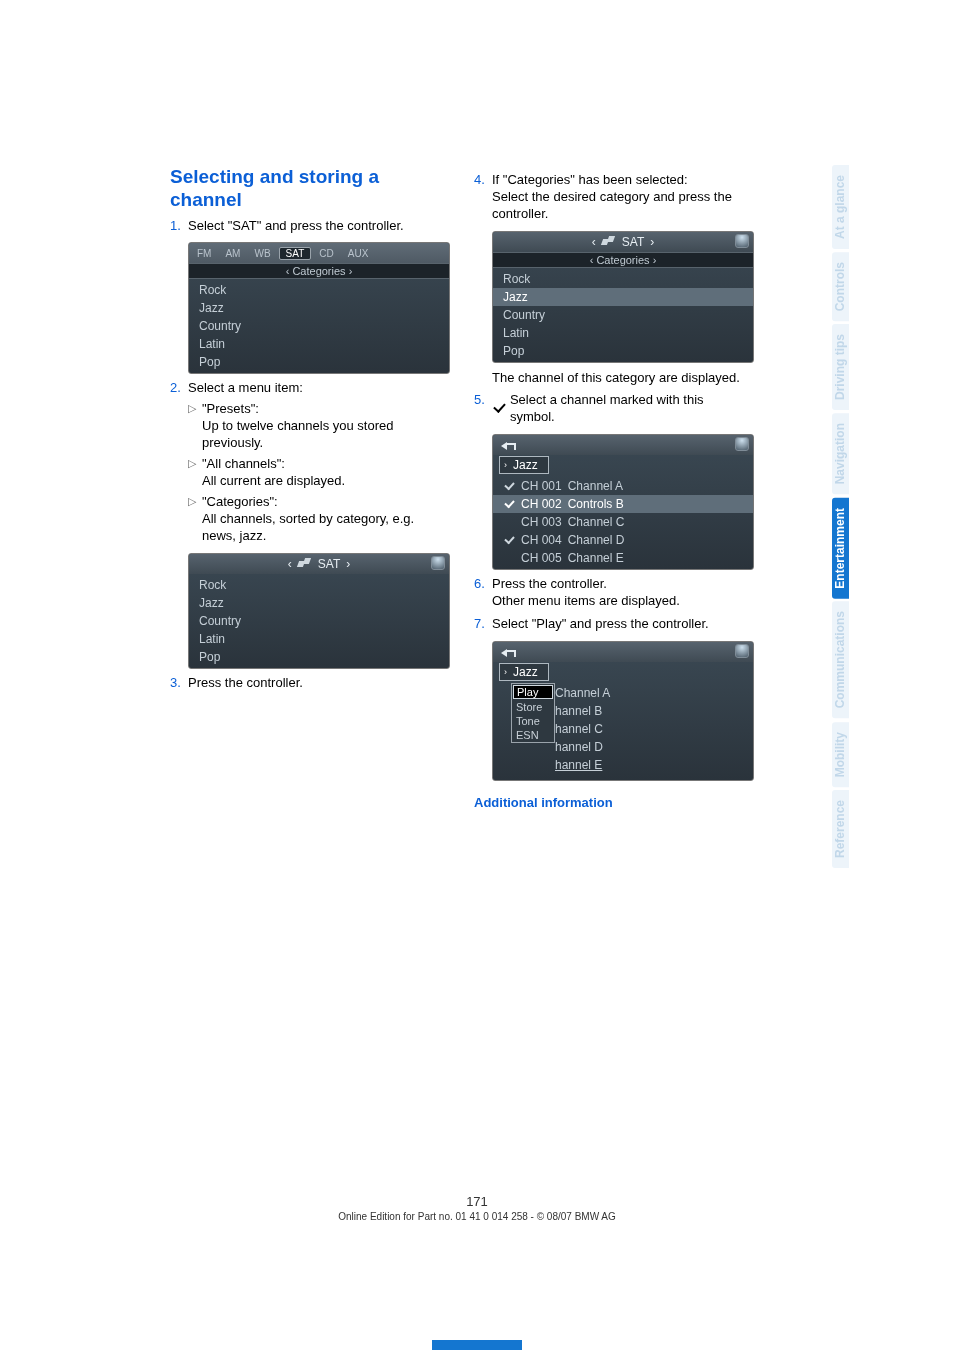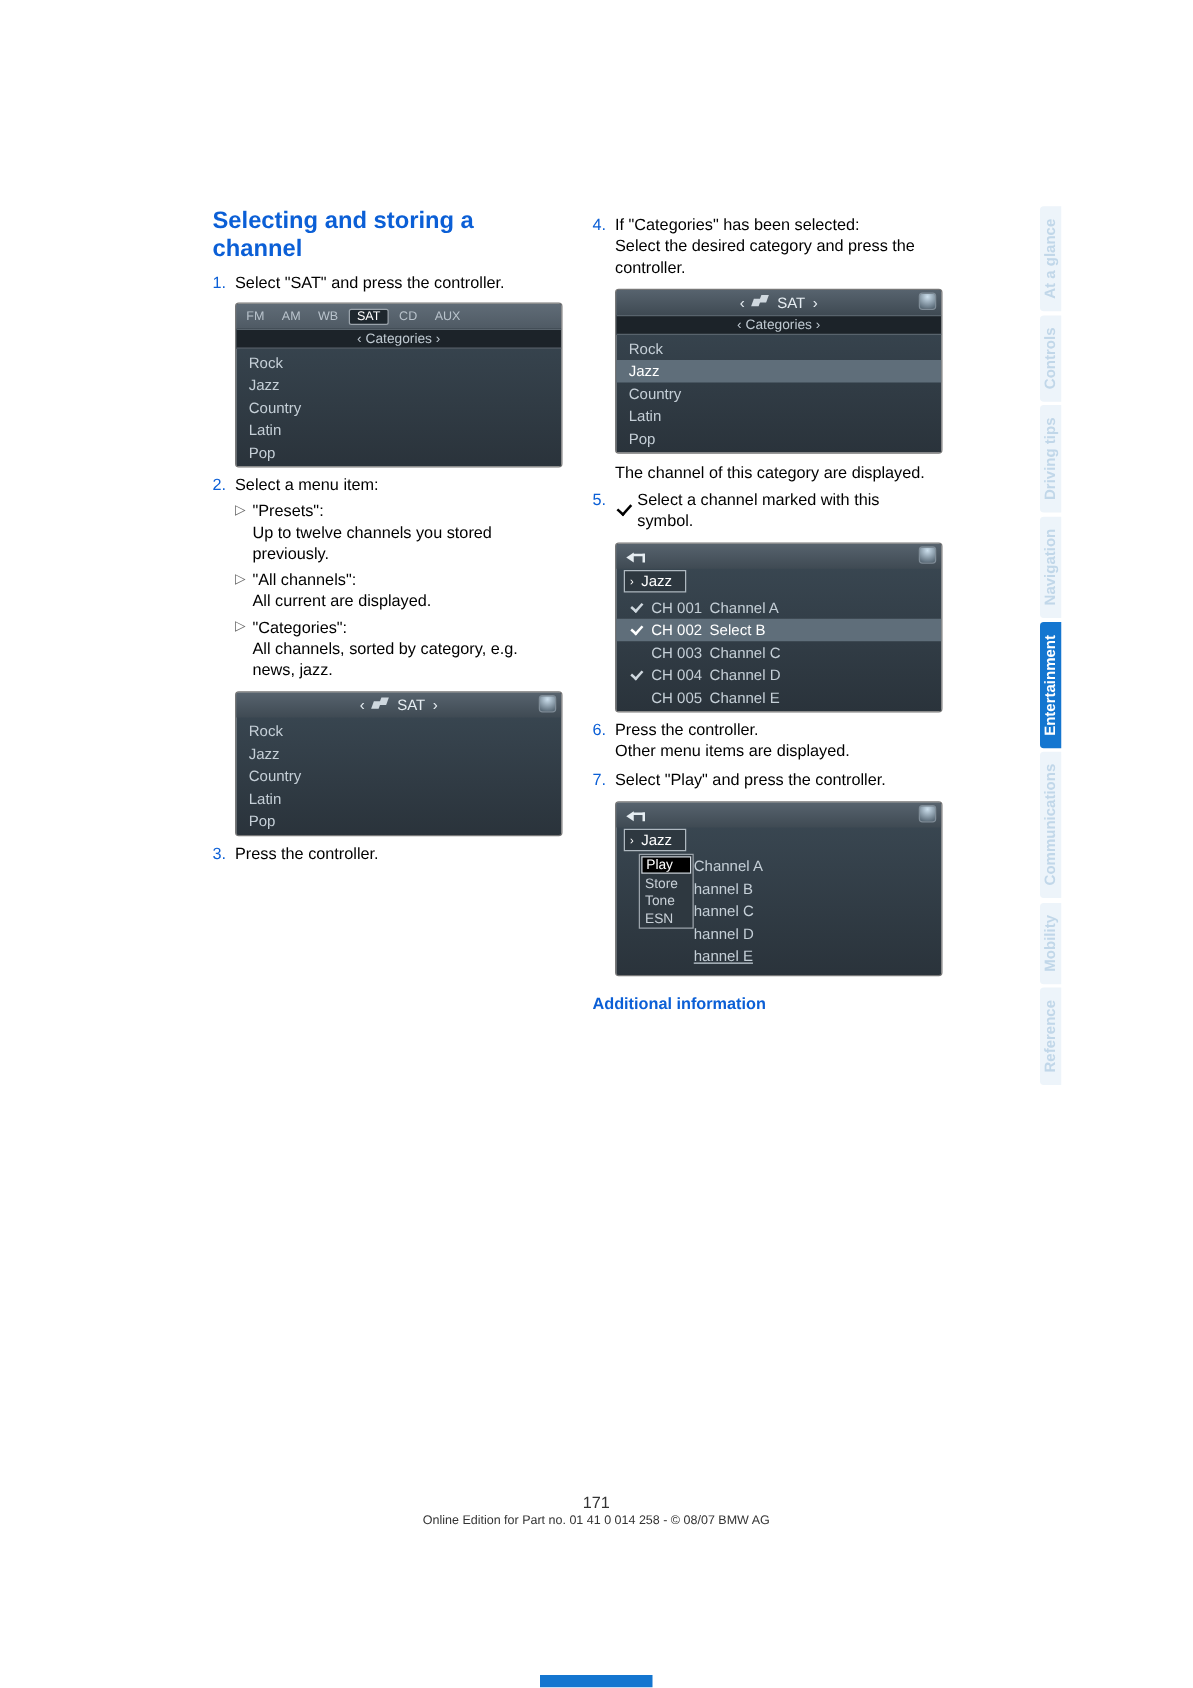--- a/index.html
+++ b/index.html
@@ -399,21 +399,21 @@
       </div>
       <div class="listarea">
         <div class="row">
           <span class="tick"></span>
           <span>CH 001</span>
           <span>Channel A</span>
         </div>
         <div class="row hl">
           <span class="tick white"></span>
           <span>CH 002</span>
-          <span>Select B</span>
+          <span>Controls B</span>
         </div>
         <div class="row">
           <span style="width:12px;"></span>
           <span>CH 003</span>
           <span>Channel C</span>
         </div>
         <div class="row">
           <span class="tick"></span>
           <span>CH 004</span>
           <span>Channel D</span>

